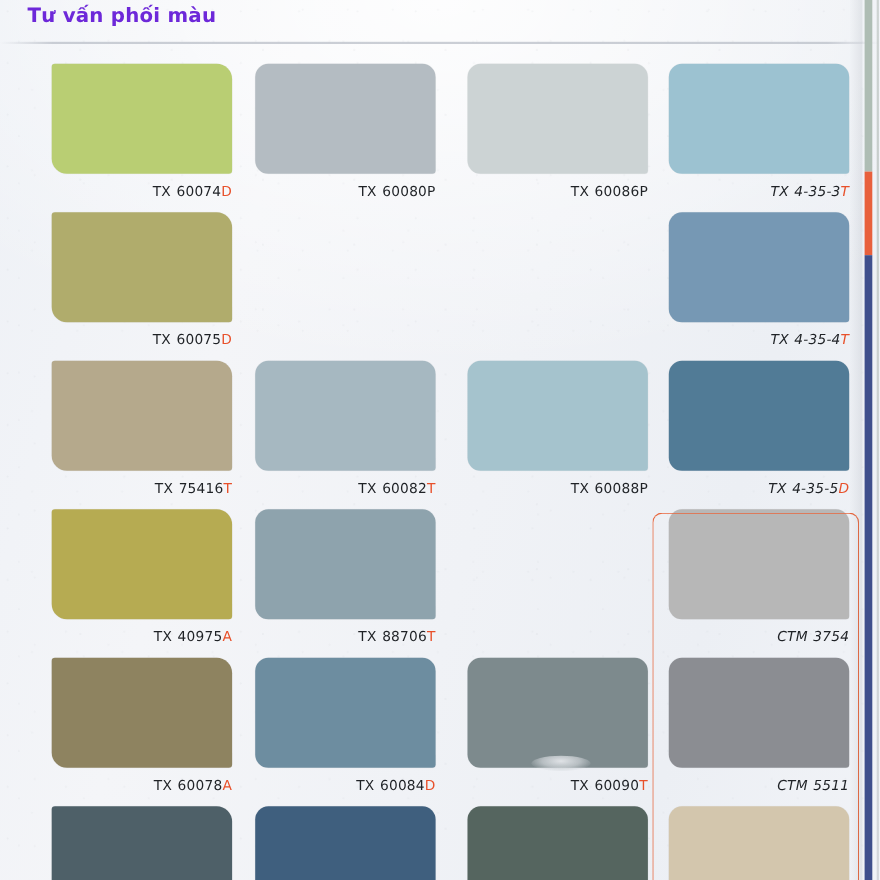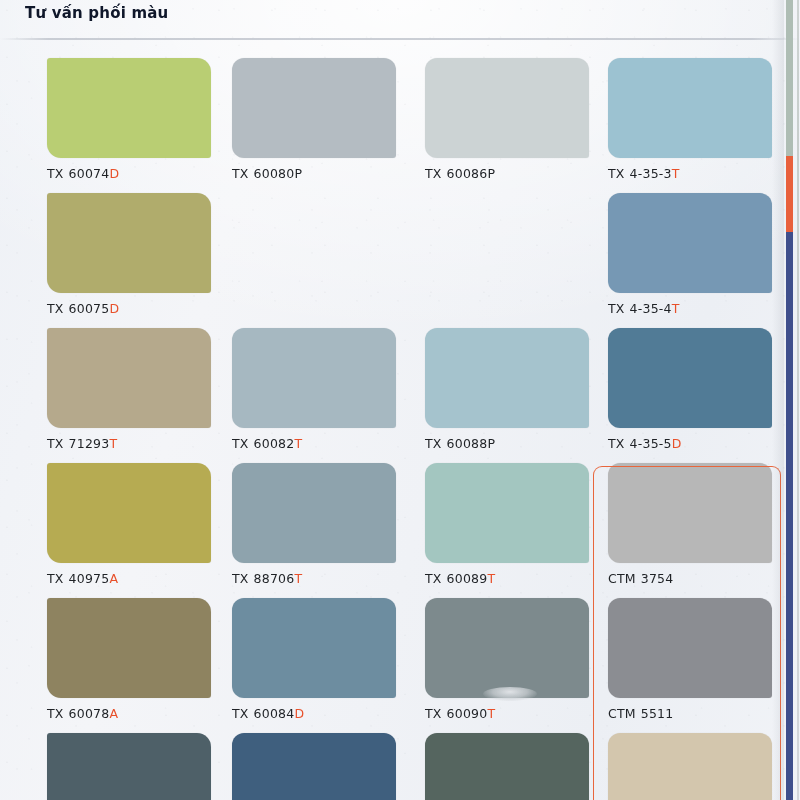--- a/index.html
+++ b/index.html
@@ -50,24 +50,24 @@
   #header-band {
     position: absolute;
     left: 0; top: 0;
     width: 800px;
     height: 40px;
   }
   #page-title {
     position: absolute;
     left: 25px;
     top: 4px;
-    font-size: 15px;
+    font-size: 18px;
     font-weight: bold;
     letter-spacing: 0.2px;
-    color: #0f172a;
+    color: #6d28d9;
     white-space: nowrap;
   }
   #header-rule {
     position: absolute;
     left: 0;
     top: 38px;
     width: 800px;
     height: 2px;
     background: linear-gradient(90deg, rgba(196,200,208,0) 0%, rgba(186,191,200,0.75) 6%, rgba(186,191,200,0.75) 94%, rgba(196,200,208,0) 100%);
   }
@@ -85,21 +85,21 @@
   }
   .swatch-cell {
     position: absolute;
     top: 0;
     width: 180px;
     height: 135px;
   }
   .swatch-cell.col-0 { left: 47px; }
   .swatch-cell.col-1 { left: 232px; }
   .swatch-cell.col-2 { left: 425px; }
-  .swatch-cell.col-3 { left: 608px; }
+  .swatch-cell.col-3 { left: 608px; font-style: italic; }
 
   .swatch-chip {
     position: absolute;
     left: 0;
     top: 10px;
     width: 164px;
     height: 100px;
     border-radius: 3px 12px 3px 12px;
     box-shadow: 0 0 0 0.5px rgba(0,0,0,0.035);
   }
@@ -110,21 +110,21 @@
   }
   .swatch-cell.col-0 .swatch-chip {
     border-radius: 3px 14px 3px 14px;
   }
 
   .swatch-label {
     position: absolute;
     left: 0;
     top: 118px;
     width: 164px;
-    text-align: left;
+    text-align: right;
     font-size: 12.5px;
     color: #1f2226;
     white-space: nowrap;
     letter-spacing: 0.2px;
   }
   .swatch-cell.col-3 .swatch-label,
   .swatch-cell.col-2 .swatch-label { width: 164px; }
   .label-prefix { margin-right: 5px; }
   .label-suffix-hot { color: #e8502a; }
 
@@ -225,21 +225,21 @@
           <div class="swatch-label"><span class="label-prefix">TX</span><span>60075</span><span class="label-suffix-hot">D</span></div>
         </div>
         <div class="swatch-cell col-3">
           <div class="swatch-chip" style="background: rgb(118, 152, 180);"></div>
           <div class="swatch-label"><span class="label-prefix">TX</span><span>4-35-4</span><span class="label-suffix-hot">T</span></div>
         </div>
       </div>
       <div class="swatch-row">
         <div class="swatch-cell col-0">
           <div class="swatch-chip" style="background: rgb(181, 169, 140);"></div>
-          <div class="swatch-label"><span class="label-prefix">TX</span><span>71293</span><span class="label-suffix-hot">T</span></div>
+          <div class="swatch-label"><span class="label-prefix">TX</span><span>75416</span><span class="label-suffix-hot">T</span></div>
         </div>
         <div class="swatch-cell col-1">
           <div class="swatch-chip" style="background: rgb(166, 184, 193);"></div>
           <div class="swatch-label"><span class="label-prefix">TX</span><span>60082</span><span class="label-suffix-hot">T</span></div>
         </div>
         <div class="swatch-cell col-2">
           <div class="swatch-chip" style="background: rgb(165, 195, 205);"></div>
           <div class="swatch-label"><span class="label-prefix">TX</span><span>60088</span><span class="">P</span></div>
         </div>
         <div class="swatch-cell col-3">
@@ -248,24 +248,20 @@
         </div>
       </div>
       <div class="swatch-row">
         <div class="swatch-cell col-0">
           <div class="swatch-chip" style="background: rgb(182, 171, 82);"></div>
           <div class="swatch-label"><span class="label-prefix">TX</span><span>40975</span><span class="label-suffix-hot">A</span></div>
         </div>
         <div class="swatch-cell col-1">
           <div class="swatch-chip" style="background: rgb(142, 163, 173);"></div>
           <div class="swatch-label"><span class="label-prefix">TX</span><span>88706</span><span class="label-suffix-hot">T</span></div>
-        </div>
-        <div class="swatch-cell col-2">
-          <div class="swatch-chip" style="background: rgb(163, 198, 192);"></div>
-          <div class="swatch-label"><span class="label-prefix">TX</span><span>60089</span><span class="label-suffix-hot">T</span></div>
         </div>
         <div class="swatch-cell col-3">
           <div class="swatch-chip" style="background: rgb(183, 183, 183);"></div>
           <div class="swatch-label"><span class="label-prefix">CTM</span><span>3754</span><span class=""></span></div>
         </div>
       </div>
       <div class="swatch-row">
         <div class="swatch-cell col-0">
           <div class="swatch-chip" style="background: rgb(142, 131, 96);"></div>
           <div class="swatch-label"><span class="label-prefix">TX</span><span>60078</span><span class="label-suffix-hot">A</span></div>

